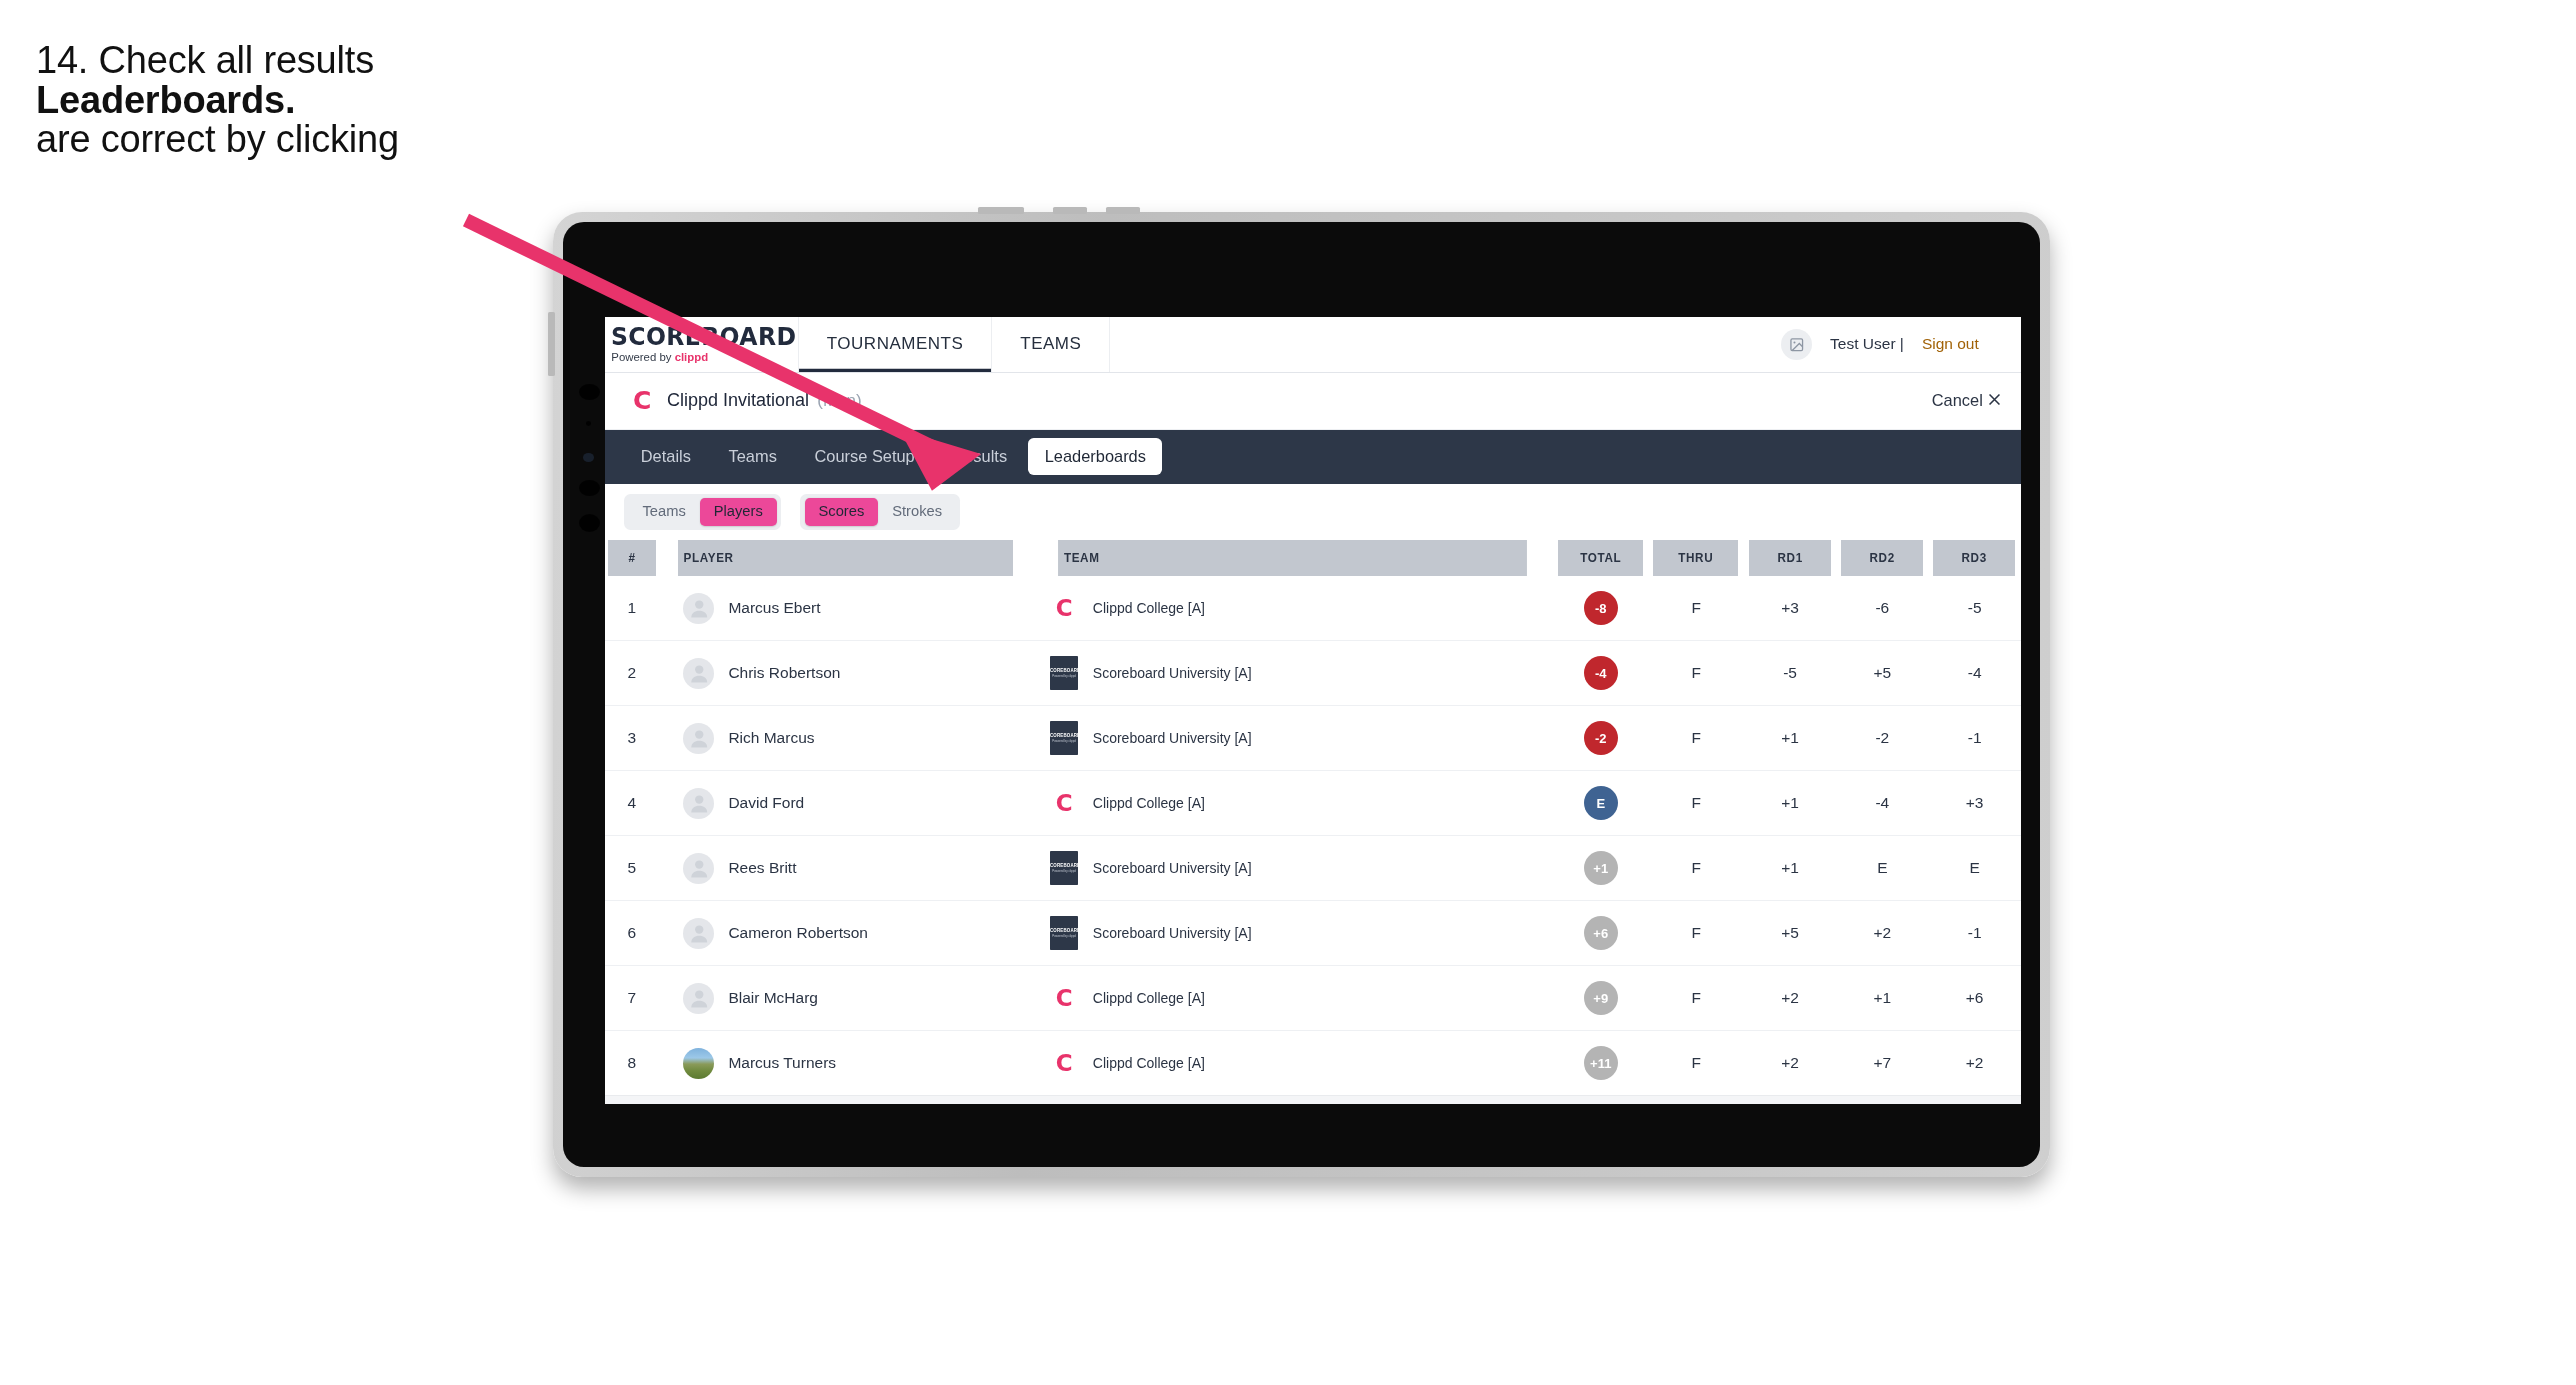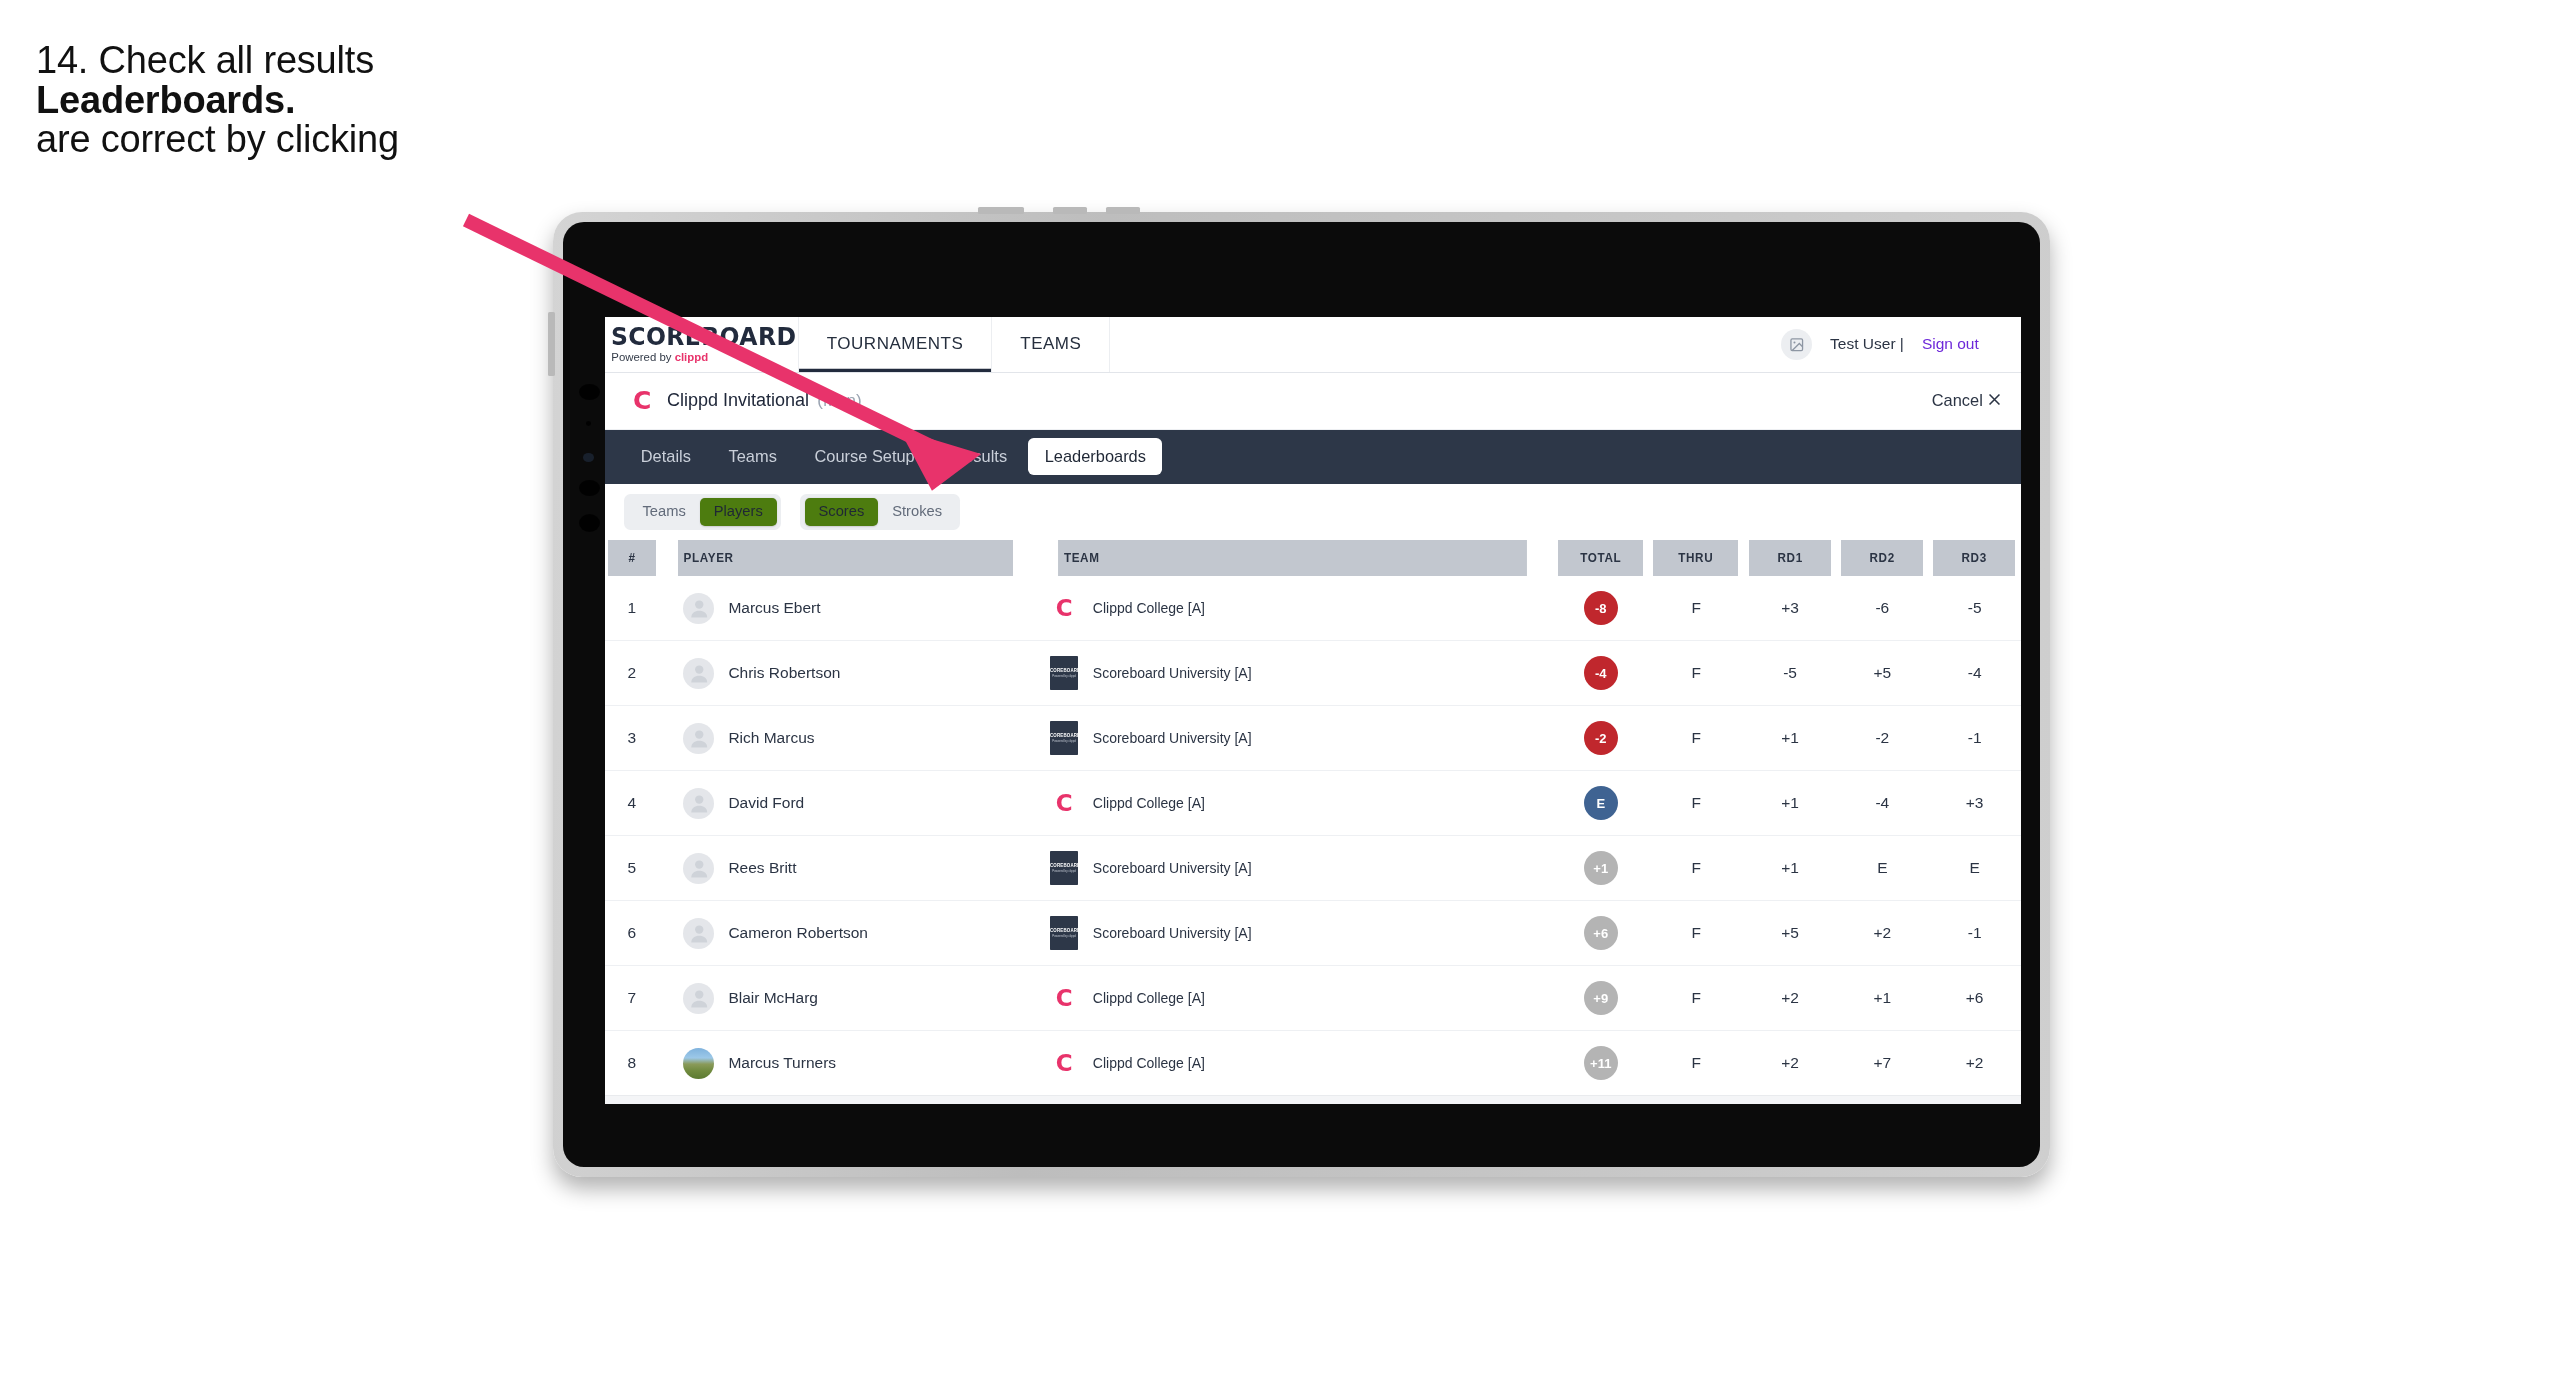--- a/index.html
+++ b/index.html
@@ -114,21 +114,21 @@
   .user-area {
     display: flex; align-items: center; gap: 18px;
     padding-right: 42px;
   }
   .avatar-badge {
     width: 31px; height: 31px; border-radius: 50%;
     background: #eceef1;
     display: flex; align-items: center; justify-content: center;
   }
   .user-name { font-size: 15.5px; color: #2b3444; }
-  .signout { font-size: 15.5px; color: #6d28d9; cursor: pointer; }
+  .signout { font-size: 15.5px; color: #a16207; cursor: pointer; }
 
   
   .title-row {
     height: 57px;
     display: flex; align-items: center;
     padding: 0 18px 0 21px;
     border-bottom: 0.8px solid #edeff2;
     flex: none;
   }
   .c-logo {
@@ -165,21 +165,21 @@
     background: #fff;
     flex: none;
   }
   .seg-group {
     display: flex; background: #eceef1; border-radius: 6.5px; padding: 4.1px;
   }
   .seg {
     font-size: 14.7px; color: #626b7a;
     padding: 6.5px 14px; border-radius: 4.9px; cursor: pointer; line-height: 1;
   }
-  .seg.active { background: #4d7c0f; color: #1f2735; box-shadow: 0 0.8px 1.6px rgba(0,0,0,0.14); }
+  .seg.active { background: #ec4899; color: #1f2735; box-shadow: 0 0.8px 1.6px rgba(0,0,0,0.14); }
 
   
   .tbl { width: 100%; border-collapse: collapse; table-layout: fixed; }
   .tbl thead th {
     background: #c2c7cf;
     color: #2b3444;
     font-size: 13px;
     letter-spacing: 0.7px;
     font-weight: bold;
     text-align: left;

